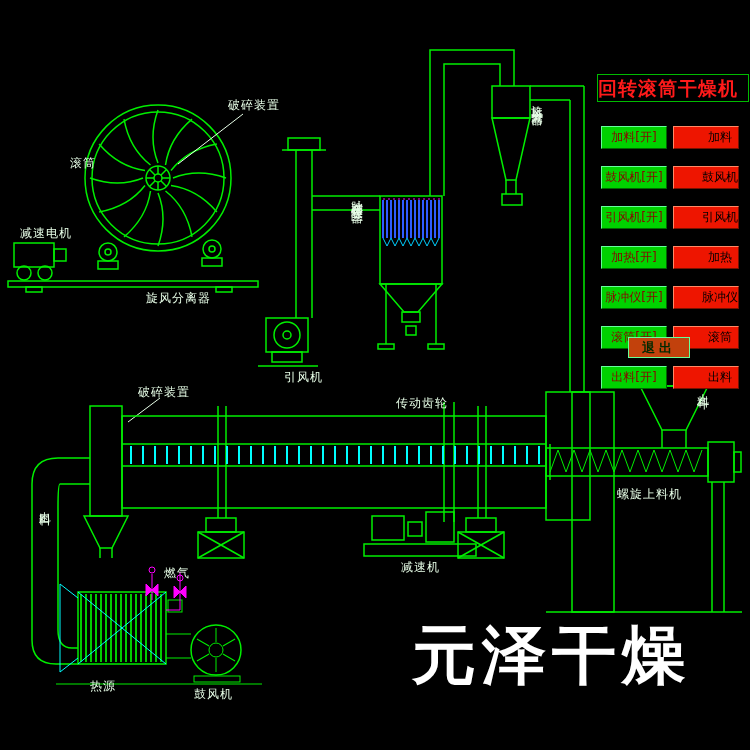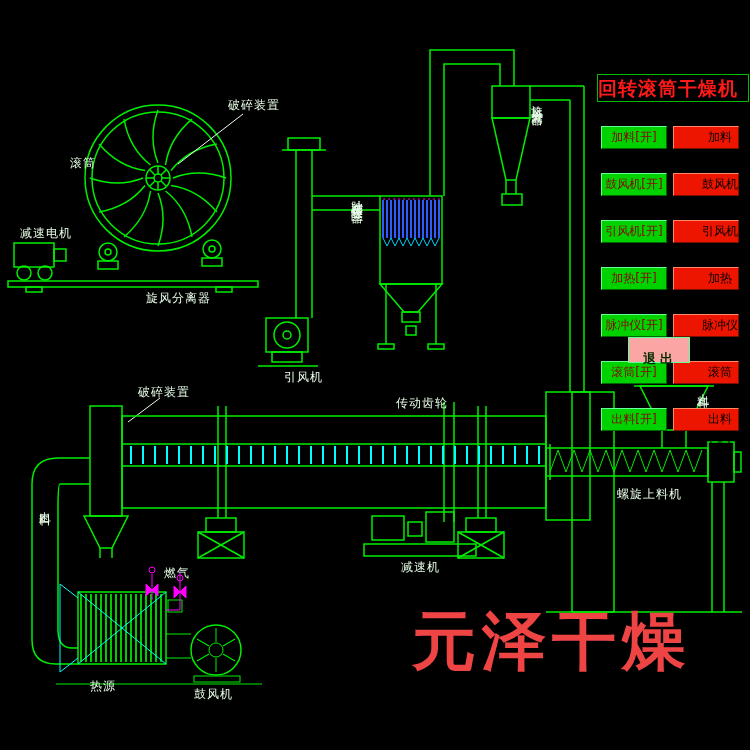--- a/index.html
+++ b/index.html
@@ -14,45 +14,45 @@
   }
   .vlabel {
     writing-mode:vertical-rl; text-orientation:upright; white-space:normal;
     letter-spacing:2px;
   }
   .title {
     position:absolute; left:597px; top:74px; width:150px; height:26px;
     line-height:26px; color:#ff1a1a; font-weight:bold;
     font-size:19px; letter-spacing:1px; border:1px solid #00bb00;
   }
-  .btn-col { position:absolute; display:flex; flex-direction:column; gap:24px; }
+  .btn-col { position:absolute; display:flex; flex-direction:column; gap:17px; }
   .btn-col.on  { left:601px; top:126px; }
   .btn-col.off { left:673px; top:126px; }
   .btn {
     width:66px; height:23px; font-size:12px; line-height:21px; padding:0;
     font-family:inherit; cursor:pointer;
   }
   .btn.on {
     background:#00d200; color:#8b0000;
     border:1px solid; border-color:#66ff99 #006600 #006600 #66ff99;
   }
   .btn.off {
     background:#ee1500; color:#000;
     border:1px solid; border-color:#ff8866 #771000 #771000 #ff8866;padding-left:28px;
   }
   .exit-btn {
     position:absolute; left:628px; top:337px; width:62px; height:21px;
-    background:#fca5a5; color:#002900; border:1px solid #66ff99;
-    font-size:13px; font-weight:bold; letter-spacing:4px; padding:12px;
-    font-family:inherit; cursor:pointer;text-align:right;
+    background:#c2410c; color:#002900; border:1px solid #66ff99;
+    font-size:13px; font-weight:bold; letter-spacing:4px; padding:0;
+    font-family:inherit; cursor:pointer;
   }
   .watermark {
-    position:absolute; left:412px; top:598px; white-space:nowrap;
+    position:absolute; left:412px; top:612px; white-space:nowrap;
     font-family:"DejaVu Serif","Liberation Serif",serif;
-    font-size:64px; font-weight:bold; color:#ef4444; letter-spacing:6px;text-align:center;
+    font-size:64px; font-weight:bold; color:#ffffff; letter-spacing:6px;text-align:center;
   }
 </style>
 </head>
 <body>
 
 <div class="screen">
 
   <svg width="750" height="750" viewBox="0 0 750 750">
     <defs>
       <path id="blade" d="M158,163 Q148,138 158,110" fill="none"></path>

